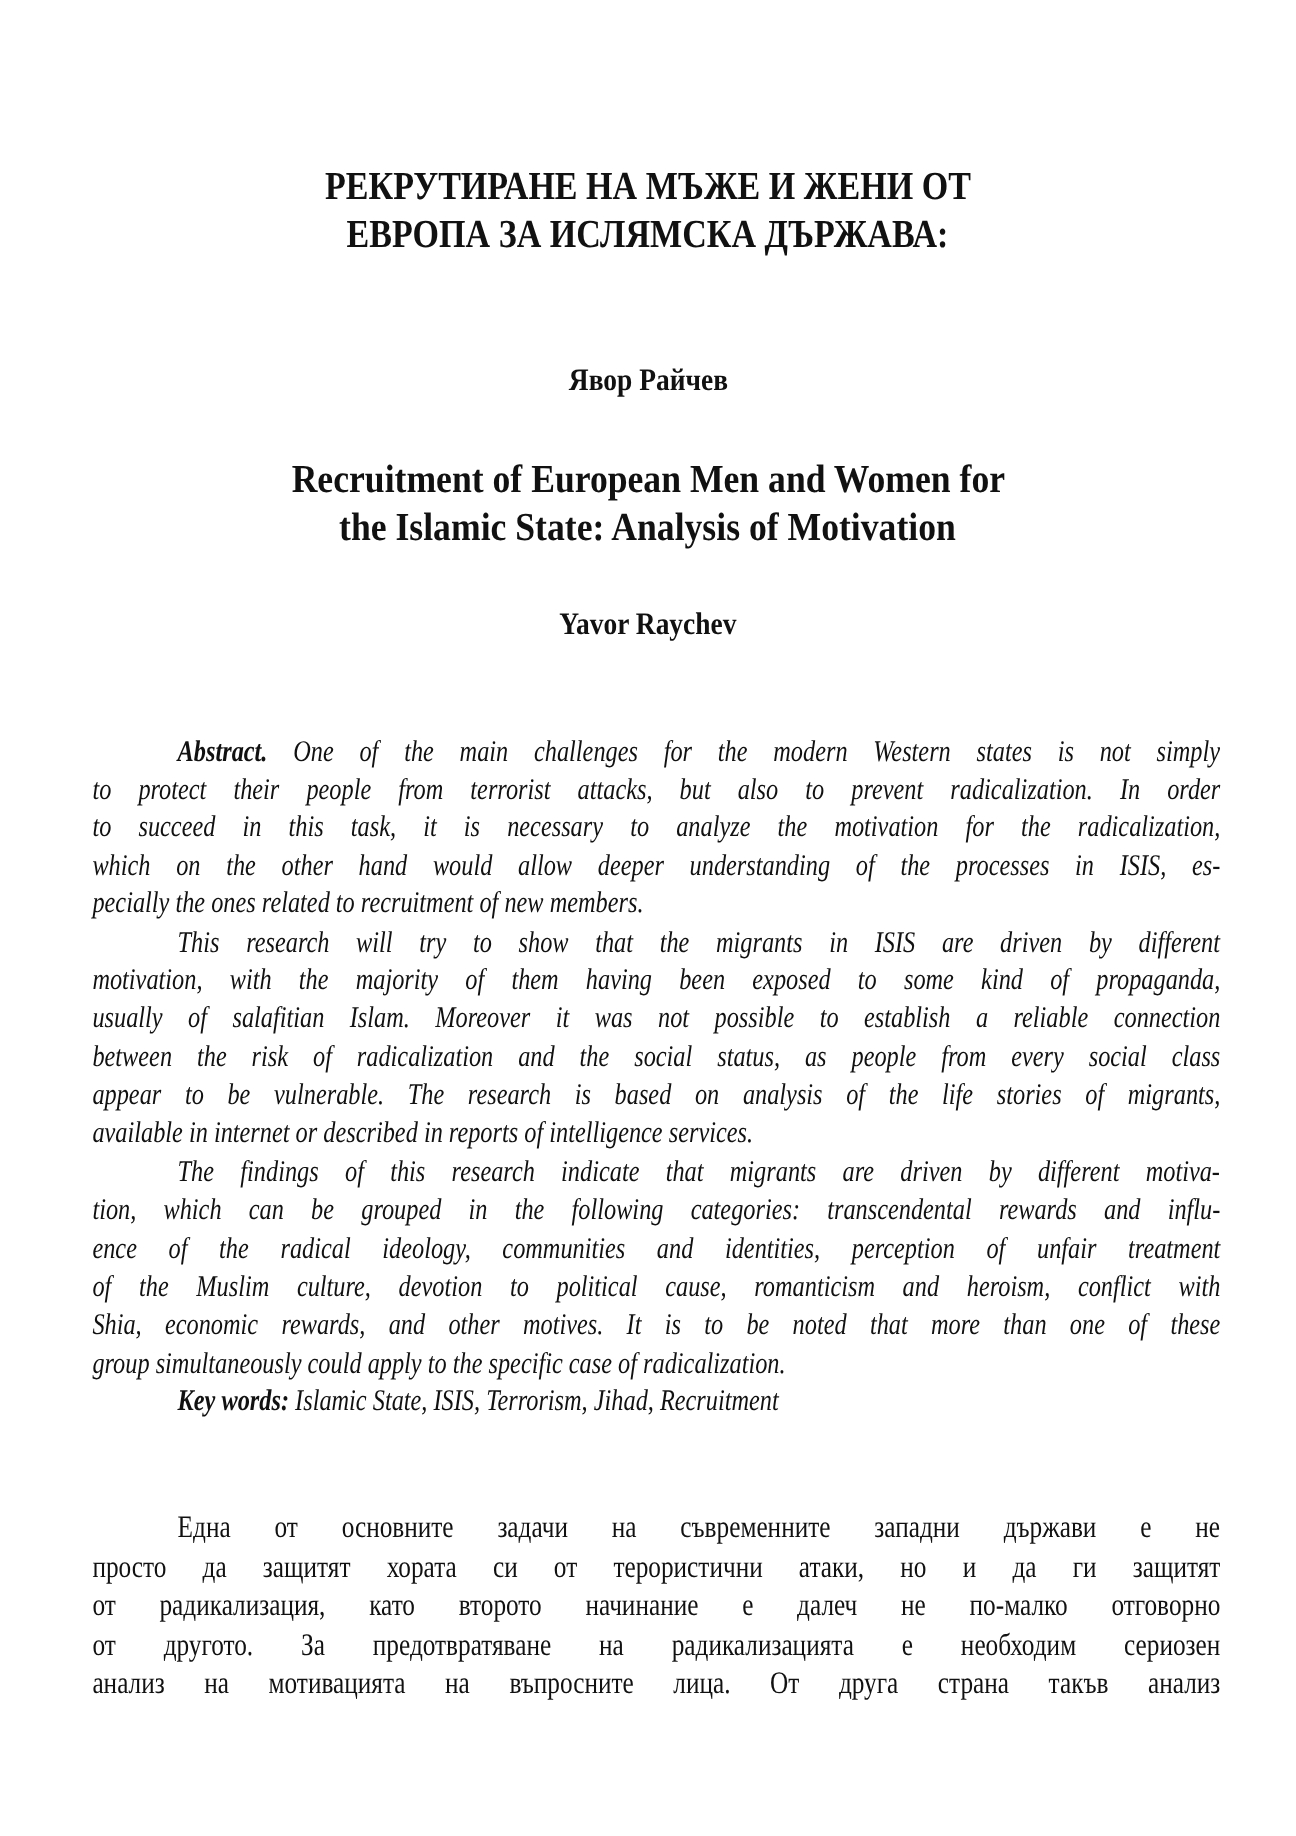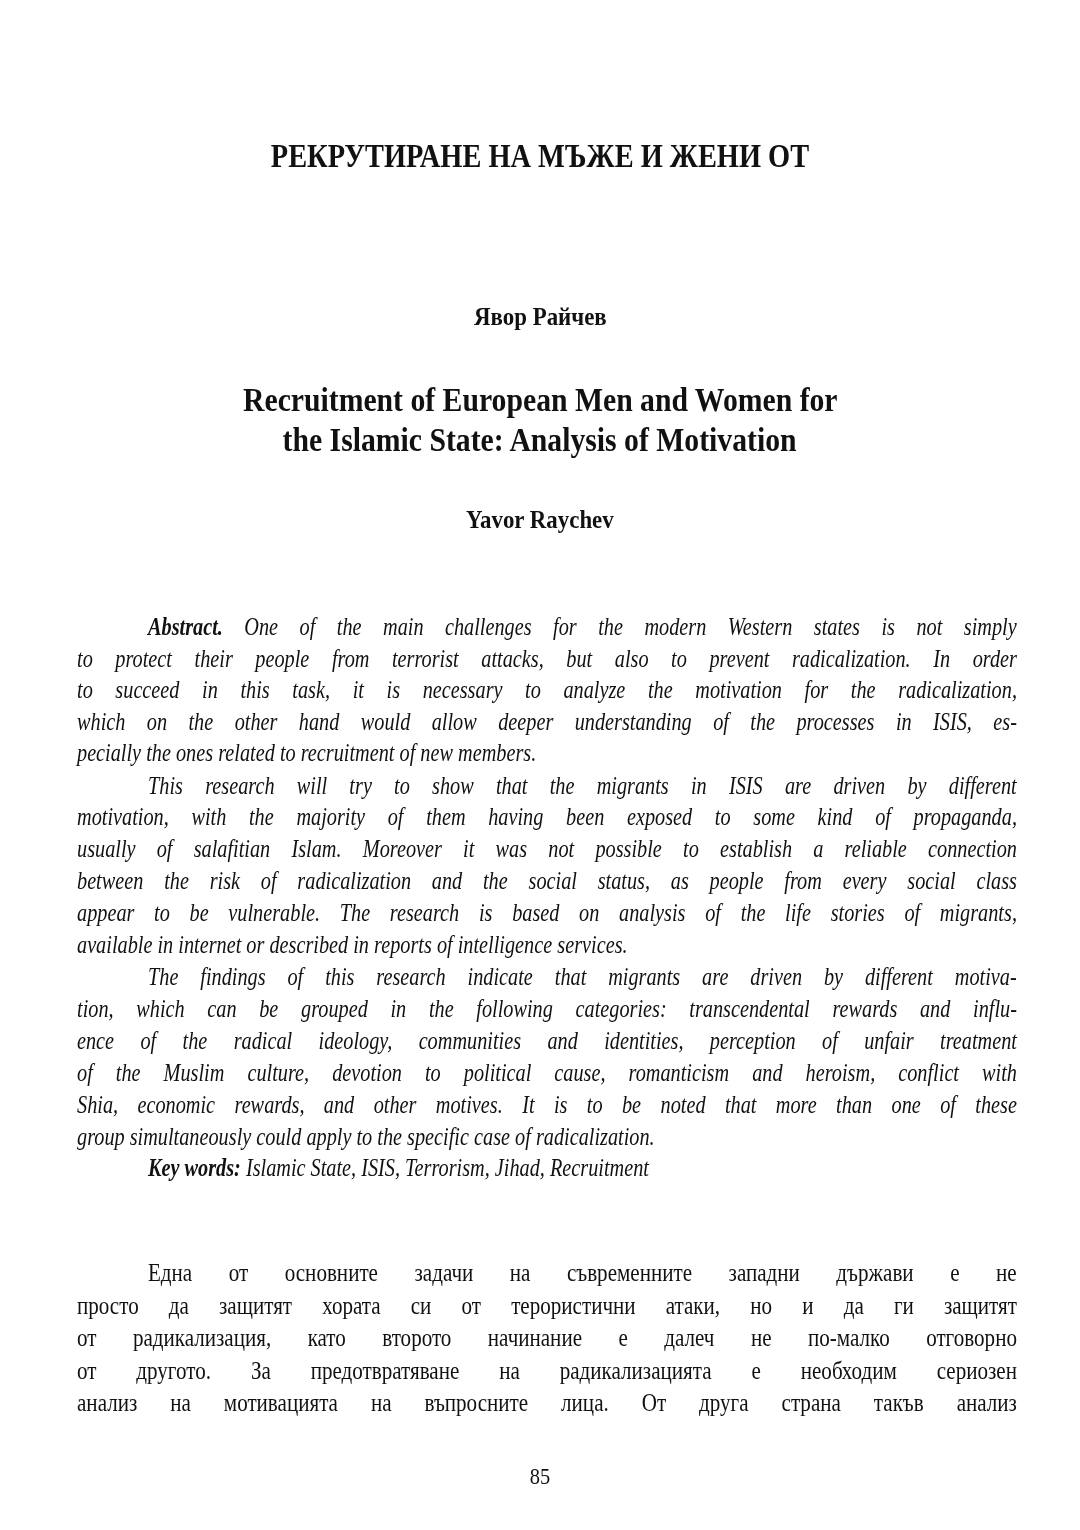--- a/index.html
+++ b/index.html
@@ -25,20 +25,21 @@
 
   .pagenum { position: absolute; left: 0; width: 1080px; text-align: center; font-size: 24px; top: 1463px; }
   .pagenum span.sq { display: inline-block; transform: scaleX(0.85); }
 </style>
 </head>
 <body>
 
 <div class="page">
 
   <div class="center title-bg" style="top:138px;"><span class="sq">РЕКРУТИРАНЕ НА МЪЖЕ И ЖЕНИ ОТ</span></div>
+  <div class="center title-bg" style="top:178px;"><span class="sq">ЕВРОПА ЗА ИСЛЯМСКА ДЪРЖАВА:</span></div>
 
   <div class="center author" style="top:302px;"><span class="sq">Явор Райчев</span></div>
 
   <div class="center title-en" style="top:382px;"><span class="sq">Recruitment of European Men and Women for</span></div>
   <div class="center title-en" style="top:422px;"><span class="sq">the Islamic State: Analysis of Motivation</span></div>
 
   <div class="center author" style="top:505px;"><span class="sq">Yavor Raychev</span></div>
 
   <div class="abs">
     <div class="line indent" style="top:612px;"><b>Abstract.</b><span> One of the main challenges for the modern Western states is not simply</span></div>
@@ -65,14 +66,13 @@
   </div>
 
   <div class="bodytxt">
     <div class="line indent" style="top:1258px;">Една от основните задачи на съвременните западни държави е не</div>
     <div class="line" style="top:1291px;">просто да защитят хората си от терористични атаки, но и да ги защитят</div>
     <div class="line" style="top:1323px;">от радикализация, като второто начинание е далеч не по-малко отговорно</div>
     <div class="line" style="top:1356px;">от другото. За предотвратяване на радикализацията е необходим сериозен</div>
     <div class="line" style="top:1388px;">анализ на мотивацията на въпросните лица. От друга страна такъв анализ</div>
   </div>
 
-  <div class="pagenum"><span class="sq">85</span></div>
 </div>
 
 </body></html>

